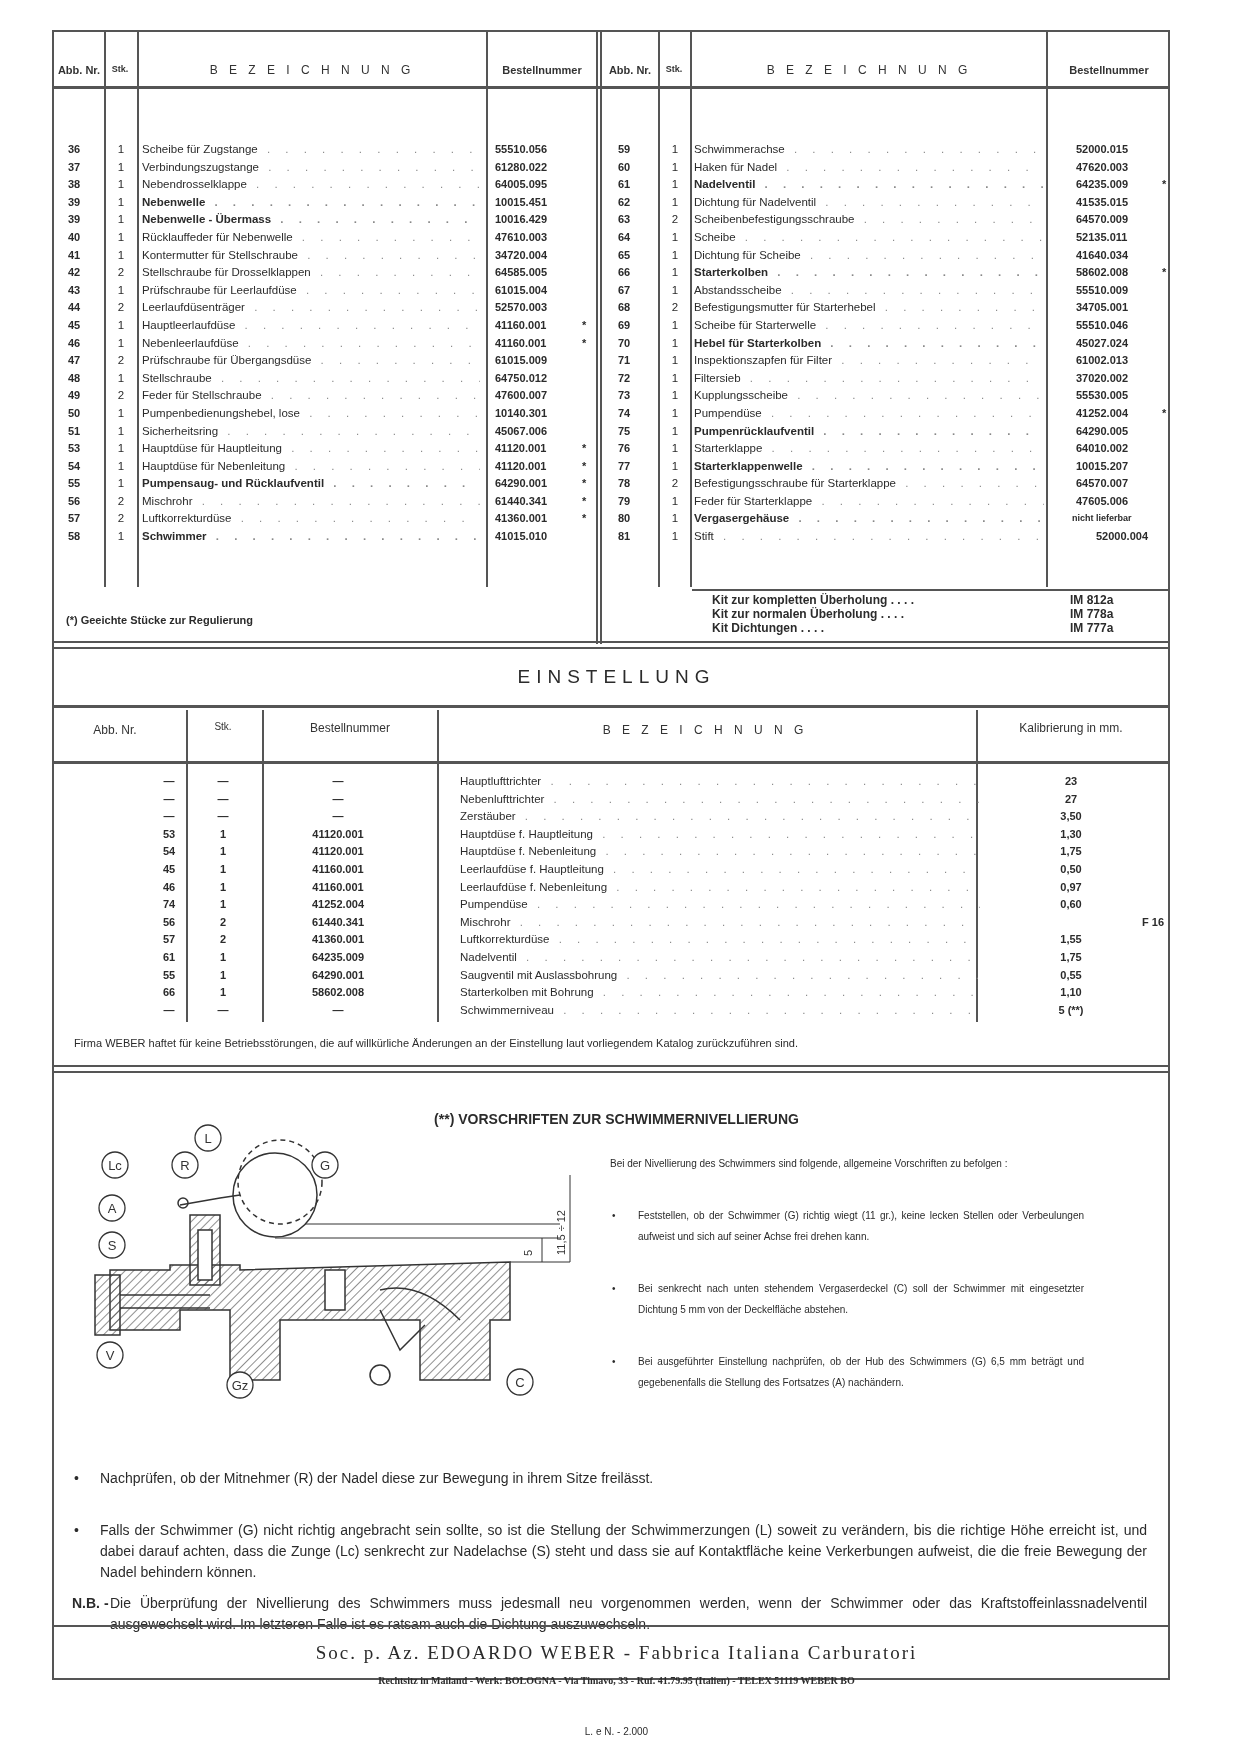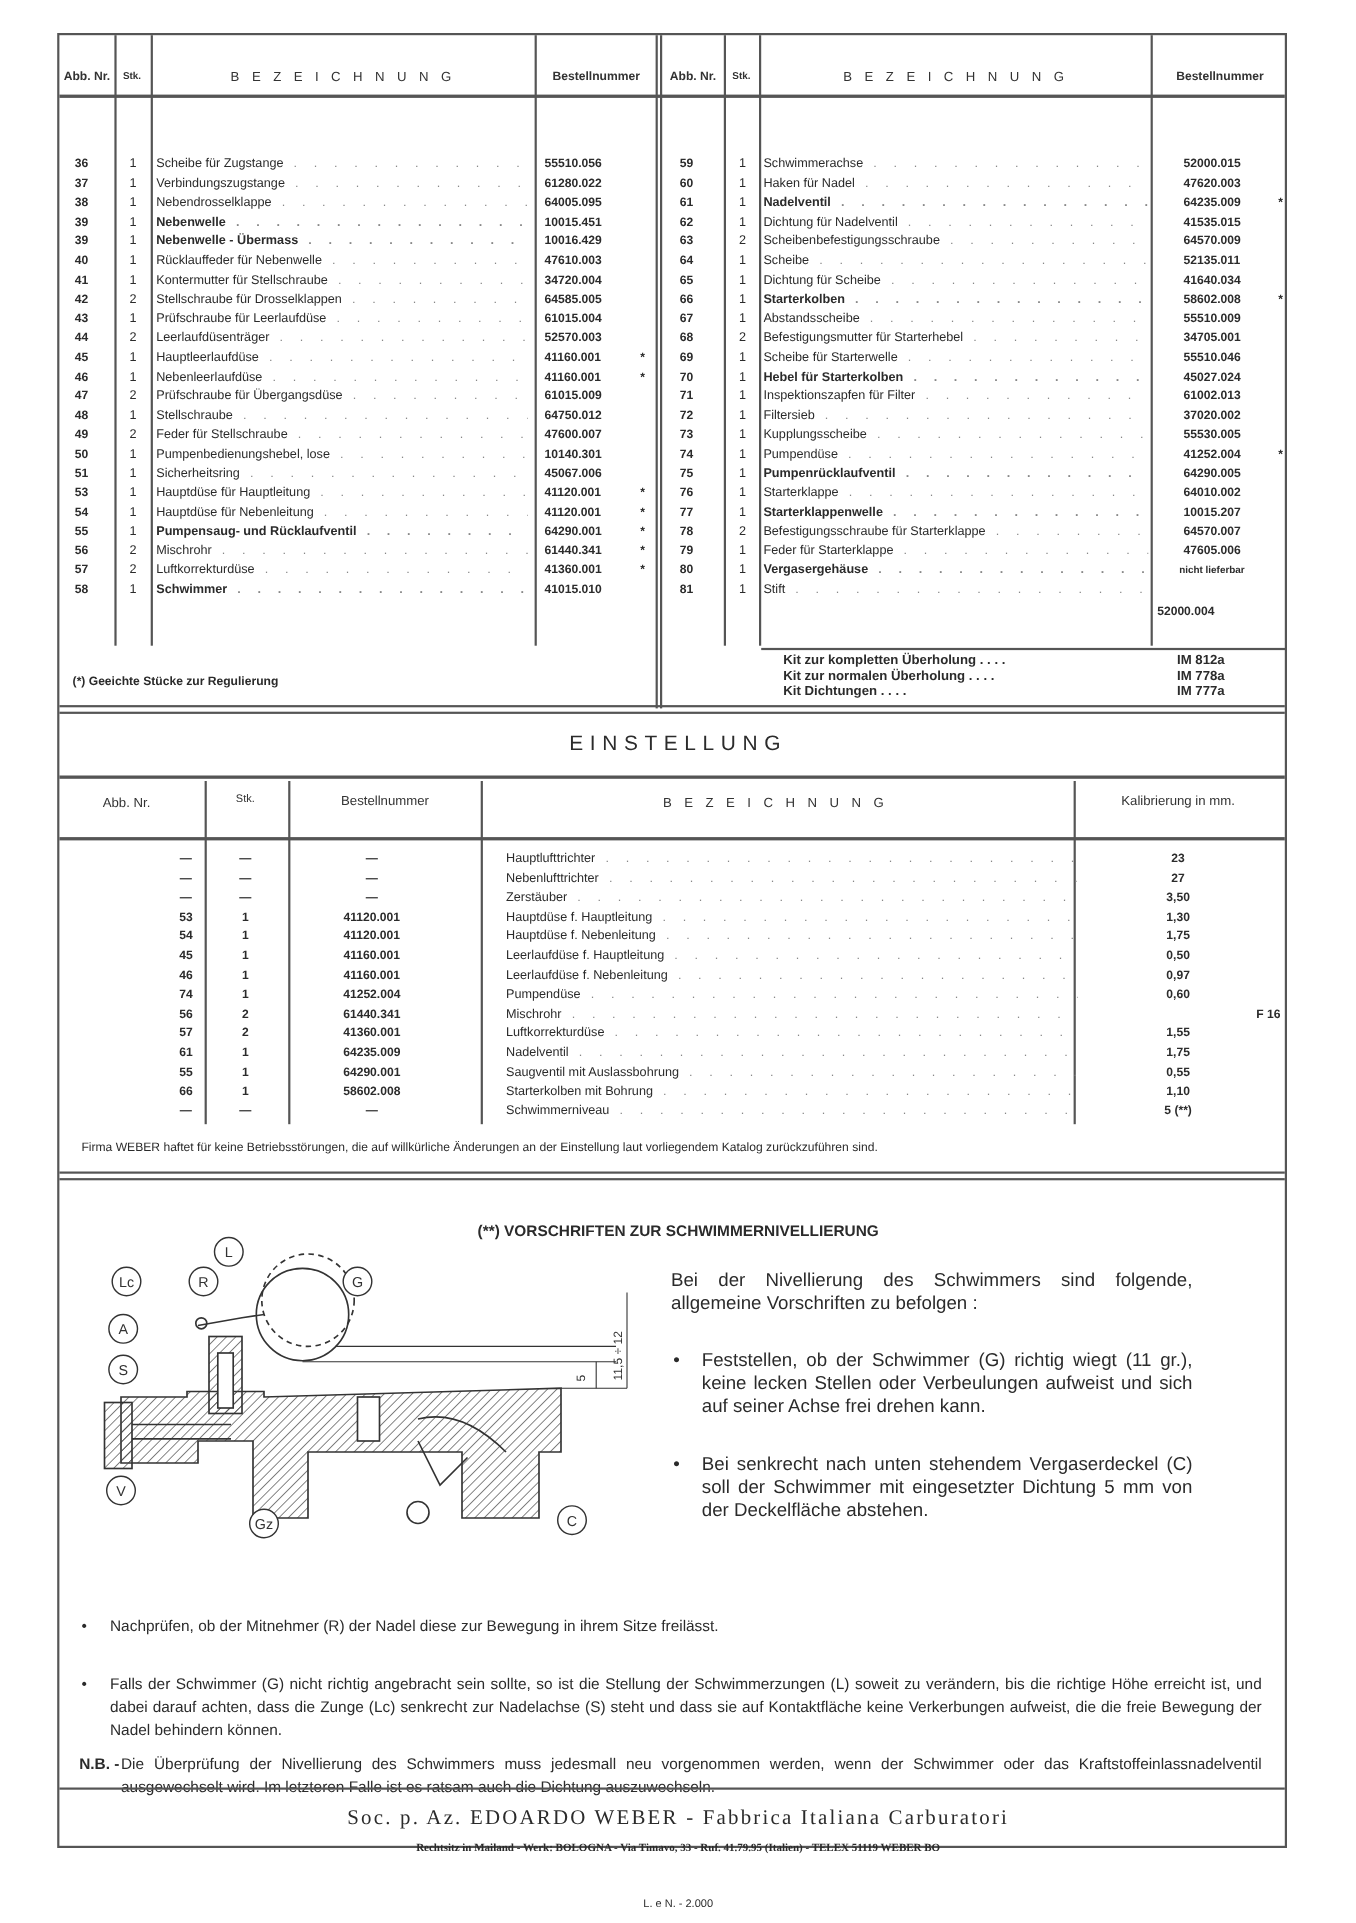--- a/index.html
+++ b/index.html
@@ -19,21 +19,21 @@
   .c-desc .dots { color: #888; letter-spacing: 6px; }
   .c-num { position: absolute; font-weight: bold; font-size: 11px; }
   .bold { font-weight: bold; }
   .star { position: absolute; font-weight: bold; font-size: 11px; }
   .footnote { position: absolute; font-size: 11px; font-weight: bold; }
   .kits { position: absolute; font-size: 12px; font-weight: bold; line-height: 14px; }
   .title-einst { position: absolute; left: 0; width: 100%; text-align: center; font-size: 19px; letter-spacing: 6px; top: 666px; }
   .einst-rows { position: absolute; font-size: 11.5px; line-height: 17.6px; }
   .disclaimer { position: absolute; left: 74px; top: 1037px; font-size: 11px; }
   .vorschrift-title { position: absolute; left: 0; width: 100%; text-align: center; font-weight: bold; font-size: 14px; top: 1095px; margin-top: 16px; }
-  .para { position: absolute; font-size: 17px; line-height: 21px; text-align: justify; }
+  .para { position: absolute; font-size: 10px; line-height: 21px; text-align: justify; }
   .bullet { position: relative; padding-left: 28px; margin-bottom: 6px; margin-top: 31px; }
   .bullet::before { content: "•"; position: absolute; left: 2px; top: 0; }
   .foot-company { position: absolute; left: 0; width: 100%; text-align: center; font-family: "Liberation Serif", serif; font-size: 19px; letter-spacing: 2px; top: 1642px; }
   .foot-addr { position: absolute; left: 0; width: 100%; text-align: center; font-family: "Liberation Serif", serif; font-size: 10px; font-weight: bold; top: 1675px; }
   .foot-len { position: absolute; left: 0; width: 100%; text-align: center; font-size: 10px; top: 1726px; }
 </style>
 </head>
 <body>
 
 <div class="frame"></div>
@@ -341,21 +341,21 @@
       <div class="row">
         <span class="c-nr" style="left:4px;">80</span>
         <span class="c-stk" style="left:60px;">1</span>
         <span class="c-desc bold" style="left:94px;width:350px;"><span>Vergasergehäuse</span><span class="dots"> . . . . . . . . . . . . . . . . . . . . . .</span></span>
         <span class="c-num" style="left:476px;font-size:9px;left:472px;">nicht lieferbar</span>
       </div>
       <div class="row">
         <span class="c-nr" style="left:4px;">81</span>
         <span class="c-stk" style="left:60px;">1</span>
         <span class="c-desc" style="left:94px;width:350px;"><span>Stift</span><span class="dots"> . . . . . . . . . . . . . . . . . . . . . .</span></span>
-        <span class="c-num" style="left:452px;margin-top:20px;">52000.004</span>
+        <span class="c-num" style="left:496px;">52000.004</span>
       </div>
     </div>
 
   <div class="footnote" style="left:66px;top:614px;">(*) Geeichte Stücke zur Regulierung</div>
 
   <div class="hline" style="left:692px;top:589px;width:478px;"></div>
   <div class="kits" id="kits" style="left:712px;top:593px;width:440px;">
       <div style="position:relative;height:14px;">
         <span style="position:absolute;left:0;">Kit zur kompletten Überholung  .   .   .   .</span>
         <span style="position:absolute;left:358px;">IM 812a</span>
@@ -575,20 +575,21 @@
         <text x="440" y="267" fill="#333" stroke="none">C</text>
       </g>
   </g>
 </svg>
 
 <div class="para" style="left:610px;top:1153px;width:474px;">
   <div style="margin-bottom:6px;">Bei der Nivellierung des Schwimmers sind folgende, allgemeine Vorschriften zu befolgen :</div>
   <div id="bullets-right">
       <div class="bullet">Feststellen, ob der Schwimmer (G) richtig wiegt (11 gr.), keine lecken Stellen oder Verbeulungen aufweist und sich auf seiner Achse frei drehen kann.</div>
       <div class="bullet">Bei senkrecht nach unten stehendem Vergaserdeckel (C) soll der Schwimmer mit eingesetzter Dichtung 5 mm von der Deckelfläche abstehen.</div>
+      <div class="bullet">Bei ausgeführter Einstellung nachprüfen, ob der Hub des Schwimmers (G) 6,5 mm beträgt und gegebenenfalls die Stellung des Fortsatzes (A) nachändern.</div>
     </div>
 </div>
 
 <div class="para" id="bullets-full" style="left:72px;top:1437px;width:1075px;font-size:14px;">
     <div class="bullet" style="margin-bottom:8px;">Nachprüfen, ob der Mitnehmer (R) der Nadel diese zur Bewegung in ihrem Sitze freilässt.</div>
     <div class="bullet" style="margin-bottom:8px;">Falls der Schwimmer (G) nicht richtig angebracht sein sollte, so ist die Stellung der Schwimmerzungen (L) soweit zu verändern, bis die richtige Höhe erreicht ist, und dabei darauf achten, dass die Zunge (Lc) senkrecht zur Nadelachse (S) steht und dass sie auf Kontaktfläche keine Verkerbungen aufweist, die die freie Bewegung der Nadel behindern können.</div>
   </div>
 
 <div class="para" style="left:72px;top:1593px;width:1075px;font-size:14px;">
   <span class="bold" style="position:absolute;left:0;">N.B. -</span>

